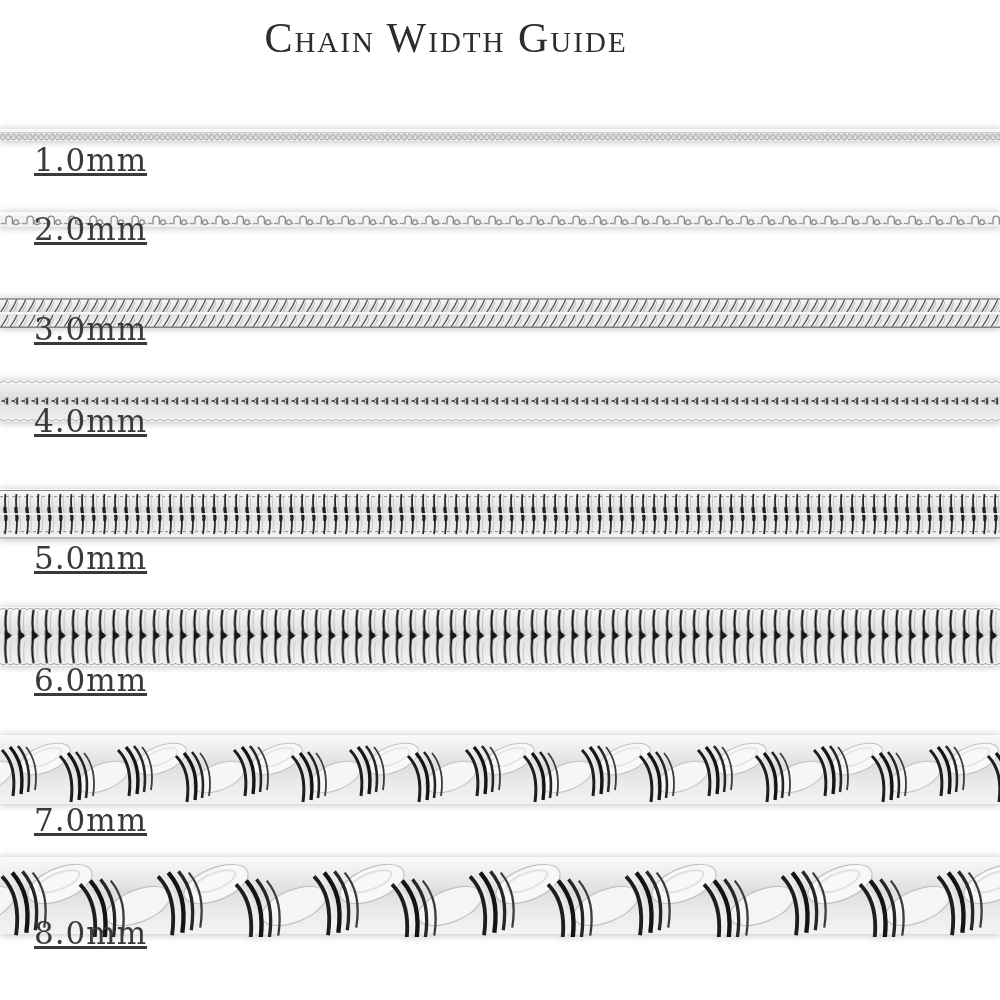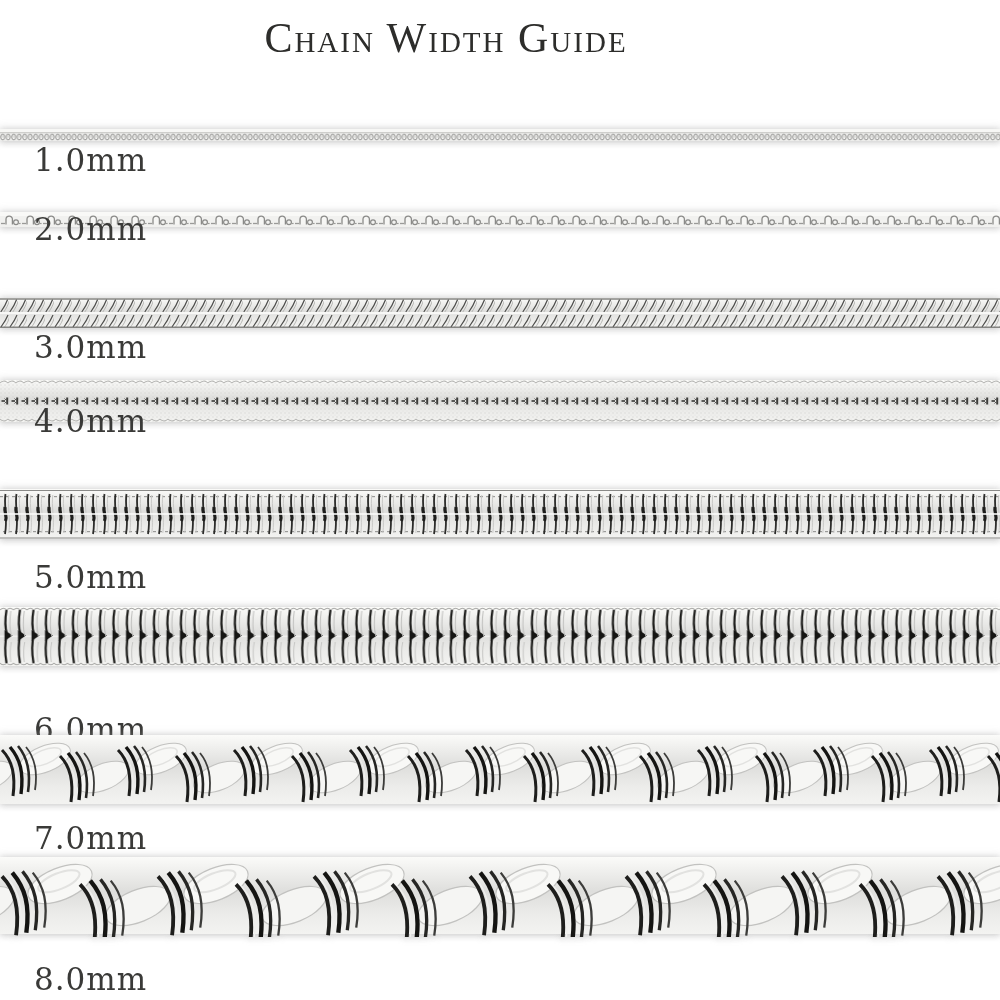--- a/index.html
+++ b/index.html
@@ -27,20 +27,21 @@
   .size-label{
     position:absolute;
     left:34px;
     font-family:"DejaVu Serif","Liberation Serif",serif;
     font-size:31px;
     line-height:34px;
     color:#3a3a38;
     font-variant-numeric:oldstyle-nums;
     font-feature-settings:"onum";
     letter-spacing:1px;
+    text-decoration:underline;
   }
   svg{display:block;}
 </style>
 </head>
 <body>
 
 <div id="page">
 
   <svg width="0" height="0" style="position:absolute">
     <defs>
@@ -99,21 +100,21 @@
         <path d="M1,31 C3.2,28 6.4,23 8,19" stroke="#4e4e4c" stroke-width="1.2" fill="none"></path>
         <path d="M4.2,31.5 C6.2,29 8.6,25 9.6,21" stroke="#a8a8a6" stroke-width="0.8" fill="none"></path>
       </pattern>
     </defs>
     <rect x="0" y="2" width="1000" height="30" fill="url(#silver)"></rect>
     <rect x="0" y="0" width="1000" height="34" fill="url(#p3)"></rect>
     <rect x="0" y="2.4" width="1000" height="1.2" fill="#6a6a68"></rect>
     <rect x="0" y="30.6" width="1000" height="1.2" fill="#6a6a68"></rect>
     <rect x="0" y="16" width="1000" height="2.2" fill="#fbfbfa" opacity="0.85"></rect>
   </svg>
-  <div class="size-label" style="top:330px">3.0mm</div>
+  <div class="size-label" style="top:312px">3.0mm</div>
 
   <svg class="strip" style="top:376px" width="1000" height="50">
     <defs>
       <pattern id="p4dots" width="4" height="4" patternUnits="userSpaceOnUse">
         <circle cx="1" cy="1" r="0.75" fill="#c9c9c7"></circle>
         <circle cx="3" cy="3" r="0.6" fill="#d6d6d4"></circle>
       </pattern>
       <pattern id="p4edge" width="8" height="50" patternUnits="userSpaceOnUse">
         <path d="M0,7 Q4,3 8,7" stroke="#b2b2b0" stroke-width="1" fill="none"></path>
         <path d="M0,43 Q4,47 8,43" stroke="#b2b2b0" stroke-width="1" fill="none"></path>
@@ -143,38 +144,38 @@
         <rect x="3" y="45" width="3" height="1.2" fill="#9a9a98"></rect>
       </pattern>
     </defs>
     <rect x="0" y="3" width="1000" height="50" fill="url(#silver)"></rect>
     <rect x="0" y="0" width="1000" height="56" fill="url(#p5d)"></rect>
     <rect x="0" y="0" width="1000" height="56" fill="url(#p5)"></rect>
     <rect x="0" y="27" width="1000" height="2" fill="#fafaf9" opacity="0.8"></rect>
     <rect x="0" y="4" width="1000" height="1" fill="#8a8a88"></rect>
     <rect x="0" y="51.5" width="1000" height="1" fill="#8a8a88"></rect>
   </svg>
-  <div class="size-label" style="top:560px">5.0mm</div>
+  <div class="size-label" style="top:541px">5.0mm</div>
 
   <svg class="strip" style="top:604px" width="1000" height="65">
     <defs>
       <pattern id="p6" width="13.5" height="65" patternUnits="userSpaceOnUse">
         <path d="M0,6 Q3.4,2.5 6.75,6 Q10.1,2.5 13.5,6" stroke="#a8a8a6" stroke-width="1" fill="none"></path>
         <path d="M0,59 Q3.4,62.5 6.75,59 Q10.1,62.5 13.5,59" stroke="#a8a8a6" stroke-width="1" fill="none"></path>
         <path d="M6.5,6 C4.5,18 5,24 7,30 C5,38 4.5,48 6.5,59" stroke="#1b1b19" stroke-width="2.2" fill="none"></path>
         <polygon points="4.5,26 12.5,31.5 4.5,37" fill="#161614"></polygon>
         <path d="M10.8,7 C9.3,18 9.8,26 11.3,32" stroke="#bebebc" stroke-width="1" fill="none"></path>
         <path d="M10.8,58 C9.8,50 10,44 11.3,38" stroke="#c6c6c4" stroke-width="1" fill="none"></path>
       </pattern>
     </defs>
     <rect x="0" y="3" width="1000" height="59" fill="url(#silver)"></rect>
     <rect x="0" y="31.5" width="1000" height="1.6" fill="#f8f8f6" opacity="0.7"></rect>
     <rect x="0" y="0" width="1000" height="65" fill="url(#p6)"></rect>
   </svg>
-  <div class="size-label" style="top:712px">6.0mm</div>
+  <div class="size-label" style="top:663px">6.0mm</div>
 
   <svg class="strip" style="top:731px" width="1000" height="77">
     <defs>
       <pattern id="p7" width="116" height="77" patternUnits="userSpaceOnUse">
         <rect x="0" y="4" width="116" height="69" fill="url(#silver)"></rect>
         <g transform="rotate(-22 45 28)">
           <ellipse cx="45" cy="28" rx="27" ry="13" fill="#f8f8f6" stroke="#c2c2c0" stroke-width="1"></ellipse>
           <ellipse cx="45" cy="26" rx="18" ry="7" fill="none" stroke="#e2e2e0" stroke-width="1.5"></ellipse>
         </g>
         <g transform="rotate(-22 103 46)">
@@ -182,21 +183,21 @@
         </g>
         <g transform="rotate(-22 -13 46)">
           <ellipse cx="-13" cy="46" rx="27" ry="13" fill="#f6f6f4" stroke="#c2c2c0" stroke-width="1"></ellipse>
         </g>
         <use href="#wing7" transform="translate(2,3)"></use>
         <use href="#wing7" transform="translate(60,9)"></use>
       </pattern>
     </defs>
     <rect x="0" y="0" width="1000" height="77" fill="url(#p7)"></rect>
   </svg>
-  <div class="size-label" style="top:821px">7.0mm</div>
+  <div class="size-label" style="top:803px">7.0mm</div>
 
   <svg class="strip" style="top:854px" width="1000" height="83">
     <defs>
       <pattern id="p8" width="156" height="83" patternUnits="userSpaceOnUse">
         <rect x="0" y="3" width="156" height="77" fill="url(#silver)"></rect>
         <g transform="rotate(-22 60 30)">
           <ellipse cx="60" cy="30" rx="34" ry="16" fill="#f8f8f6" stroke="#c2c2c0" stroke-width="1.2"></ellipse>
           <ellipse cx="60" cy="27" rx="22" ry="8" fill="none" stroke="#e2e2e0" stroke-width="2"></ellipse>
         </g>
         <g transform="rotate(-22 138 52)">
@@ -204,15 +205,15 @@
         </g>
         <g transform="rotate(-22 -18 52)">
           <ellipse cx="-18" cy="52" rx="34" ry="16" fill="#f5f5f3" stroke="#c2c2c0" stroke-width="1.2"></ellipse>
         </g>
         <use href="#wing7" transform="translate(2,2) scale(1.28)"></use>
         <use href="#wing7" transform="translate(80,10) scale(1.28)"></use>
       </pattern>
     </defs>
     <rect x="0" y="0" width="1000" height="83" fill="url(#p8)"></rect>
   </svg>
-  <div class="size-label" style="top:962px">8.0mm</div>
+  <div class="size-label" style="top:916px">8.0mm</div>
 
 </div>
 
 </body></html>

